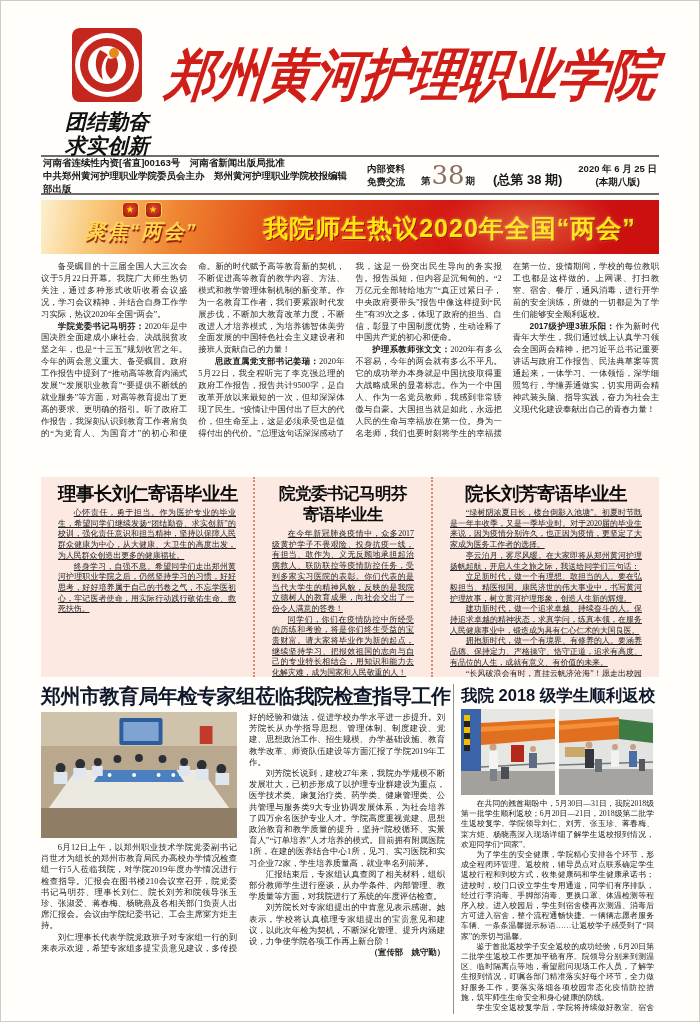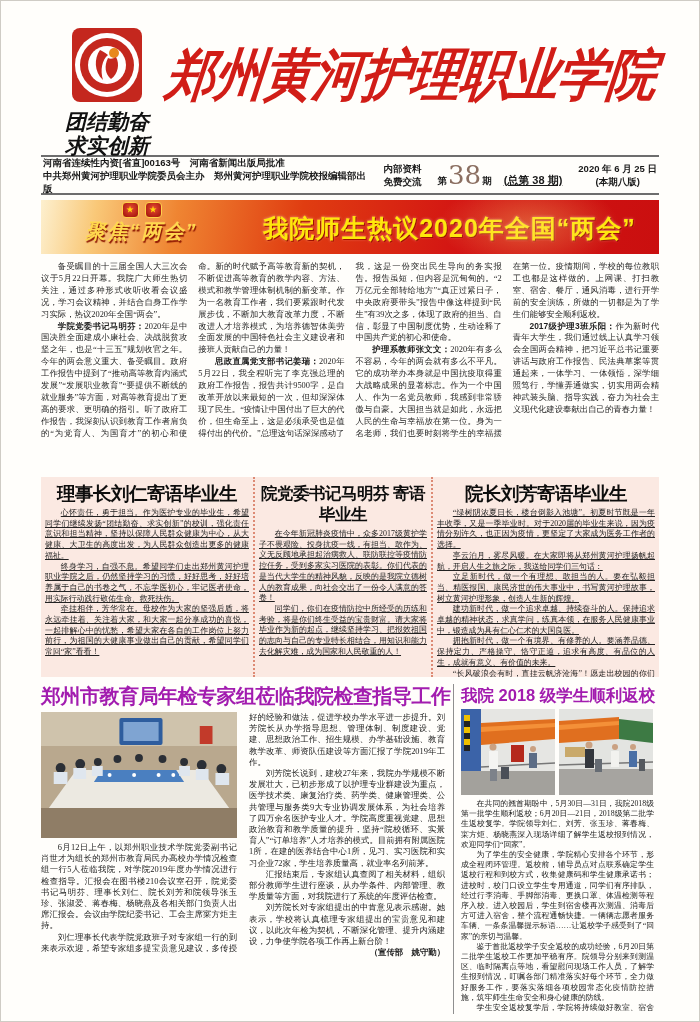--- a/index.html
+++ b/index.html
@@ -20,21 +20,21 @@
   
   .info-bar{display:flex;align-items:center;gap:16px;border-top:2px solid #6d6d6d;
         border-bottom:2px solid #6d6d6d;padding:4px 2px;margin-top:0px;
         font-family:"Liberation Sans",sans-serif;font-weight:bold;font-size:9.5px;
         line-height:13px;color:#1a1a1a;height:28px;box-sizing:content-box;}
   .info-left{flex:1;}
   .info-mid{text-align:left;}
   .issue{display:flex;align-items:baseline;white-space:nowrap;}
   .issue-big{font-family:"DejaVu Serif",serif;font-weight:normal;font-size:26px;
         color:#8b6f61;line-height:24px;margin:0 1px;}
-  .issue-total{font-size:11px;margin-left:12px;text-decoration:underline;}
+  .issue-total{font-size:13px;margin-left:18px;}
   .info-right{text-align:center;white-space:nowrap;}
 
   
   .banner{position:relative;height:54px;margin-top:5px;overflow:hidden;
         background:linear-gradient(100deg,#fdf0cf 0%,#f9c878 9%,#ef8532 22%,#e03d11 42%,#d31413 68%,#ca0f0f 100%);}
   .banner:after{content:"";position:absolute;right:40px;top:-20px;width:180px;height:90px;
         background:radial-gradient(closest-side,rgba(255,220,120,.35),rgba(255,220,120,0));}
   .badge{position:absolute;left:8px;top:2px;width:185px;text-align:center;}
   .badge-icons{height:16px;display:flex;justify-content:center;gap:6px;}
   .mini-emblem{width:15px;height:14px;border-radius:4px;border:1px solid #ffd24a;
@@ -49,35 +49,35 @@
         text-shadow:1px 1px 0 #9b1200,0 0 3px rgba(255,255,255,.5);}
 
   
   .lead-article{margin-top:7px;height:210px;column-count:4;column-gap:11px;
         font-size:8.4px;line-height:11.9px;text-align:justify;overflow:hidden;color:#1f1f1f;}
   p.para{margin:0;text-indent:2em;}
   p.para b{font-family:"Liberation Sans",sans-serif;}
 
   
   .band{margin-top:6px;height:200px;display:flex;background:#fbe9e2;overflow:hidden;}
-  .box{box-sizing:border-box;padding:6px 4px;overflow:hidden;}
+  .box{box-sizing:border-box;padding:6px 17px;overflow:hidden;}
   .box + .box{border-left:2px dotted #dd8a74;}
   .box1{width:212px;}
   .box2{width:178px;}
   .box3{flex:1;}
   .box-title{text-align:center;font-family:"Liberation Sans",sans-serif;font-weight:bold;
         color:#0d0d0d;font-size:18.5px;line-height:21px;letter-spacing:-0.5px;white-space:nowrap;}
   .box2 .box-title{font-size:16.5px;white-space:normal;}
   .box-body{margin-top:4px;font-size:7.9px;line-height:10.7px;text-align:justify;color:#222;text-decoration:underline;}
 
   
   .bottom{margin-top:7px;display:flex;height:330px;}
   .article-left{width:413px;padding-right:8px;border-right:1px solid #8f8f8f;box-sizing:border-box;}
   .article-right{width:200px;padding-left:7px;box-sizing:border-box;}
-  .headline{font-family:"Liberation Sans",sans-serif;font-weight:bold;color:#a21caf;
+  .headline{font-family:"Liberation Sans",sans-serif;font-weight:bold;color:#0f172a;
         text-align:center;white-space:nowrap;}
   .headline-left{font-size:20px;letter-spacing:-0.5px;line-height:24px;}
   .headline-right{font-size:16.5px;line-height:22px;text-align:right;}
   .article-left-body{margin-top:4px;height:298px;column-count:2;column-gap:12px;
         font-size:8.4px;line-height:11.2px;text-align:justify;overflow:hidden;}
   .photo-meeting{width:100%;height:126px;margin:0 0 4px 0;display:block;}
   .photos{display:flex;gap:4px;margin-top:3px;}
   .photo{width:94px;height:86px;display:block;}
   .article-right-body{margin-top:4px;height:212px;font-size:7.8px;line-height:10.2px;
         text-align:justify;overflow:hidden;}
@@ -146,21 +146,20 @@
       <p class="para"><b>护理系教师张文文：</b>2020年有多么不容易，今年的两会就有多么不平凡。它的成功举办本身就是中国抗疫取得重大战略成果的显著标志。作为一个中国人、作为一名党员教师，我感到非常骄傲与自豪。大国担当就是如此，永远把人民的生命与幸福放在第一位。身为一名老师，我们也要时刻将学生的幸福摆在第一位。疫情期间，学校的每位教职工也都是这样做的。上网课、打扫教室、宿舍、餐厅，通风消毒，进行开学前的安全演练，所做的一切都是为了学生们能够安全顺利返校。</p>
       <p class="para"><b>2017级护理3班乐阳：</b>作为新时代青年大学生，我们通过线上认真学习领会全国两会精神，把习近平总书记重要讲话与政府工作报告、民法典草案等贯通起来，一体学习、一体领悟，深学细照笃行，学懂弄通做实，切实用两会精神武装头脑、指导实践，奋力为社会主义现代化建设奉献出自己的青春力量！</p>
     </div>
 
   <div class="band">
     <div class="box box1">
       <div class="box-title">理事长刘仁寄语毕业生</div>
       <div class="box-body">
           <p class="para">心怀责任，勇于担当。作为医护专业的毕业生，希望同学们继续发扬“团结勤奋、求实创新”的校训，强化责任意识和担当精神，坚持以保障人民群众健康为中心，从大健康、大卫生的高度出发，为人民群众创造出更多的健康福祉。</p>
           <p class="para">终身学习，自强不息。希望同学们走出郑州黄河护理职业学院之后，仍然坚持学习的习惯，好好思考，好好培养属于自己的书卷之气，不忘学医初心，牢记医者使命，用实际行动践行敬佑生命、救死扶伤。</p>
-          <p class="para">牵挂相伴，芳华常在。母校作为大家的坚强后盾，将永远牵挂着、关注着大家，和大家一起分享成功的喜悦，一起排解心中的忧愁，希望大家在各自的工作岗位上努力前行，为祖国的大健康事业做出自己的贡献，希望同学们常回“家”看看！</p>
         </div>
     </div>
     <div class="box box2">
       <div class="box-title">院党委书记马明芬 寄语毕业生</div>
       <div class="box-body">
           <p class="para">在今年新冠肺炎疫情中，众多2017级黄护学子不畏艰险、投身抗疫一线，有担当、敢作为、义无反顾地承担起治病救人、联防联控等疫情防控任务，受到多家实习医院的表彰。你们代表的是当代大学生的精神风貌，反映的是我院立德树人的教育成果，向社会交出了一份令人满意的答卷！</p>
           <p class="para">同学们，你们在疫情防控中所经受的历练和考验，将是你们终生受益的宝贵财富。请大家将毕业作为新的起点，继续坚持学习、把报效祖国的志向与自己的专业特长相结合，用知识和能力去化解灾难，成为国家和人民敬重的人！</p>
         </div>
     </div>
     <div class="box box3">

